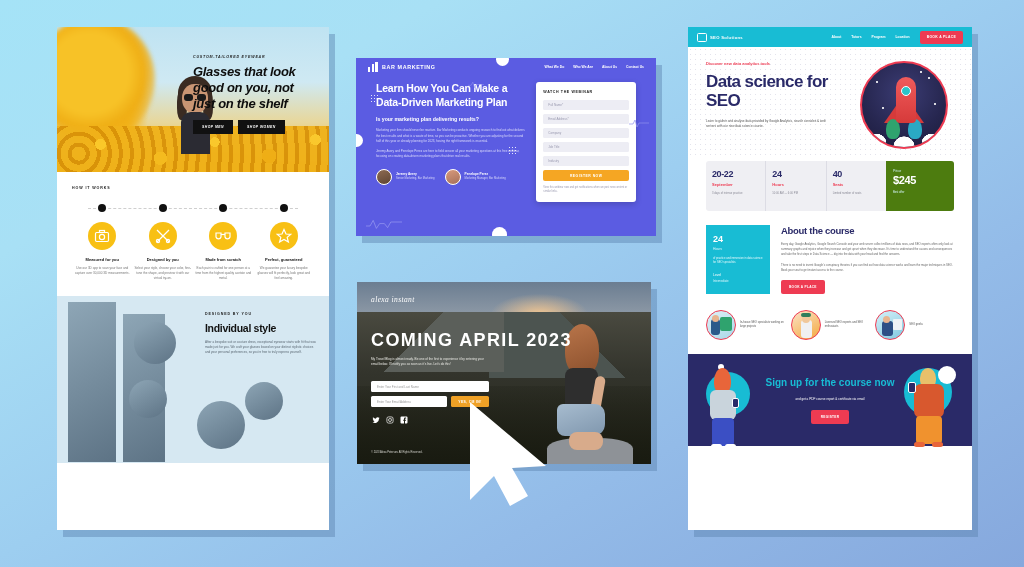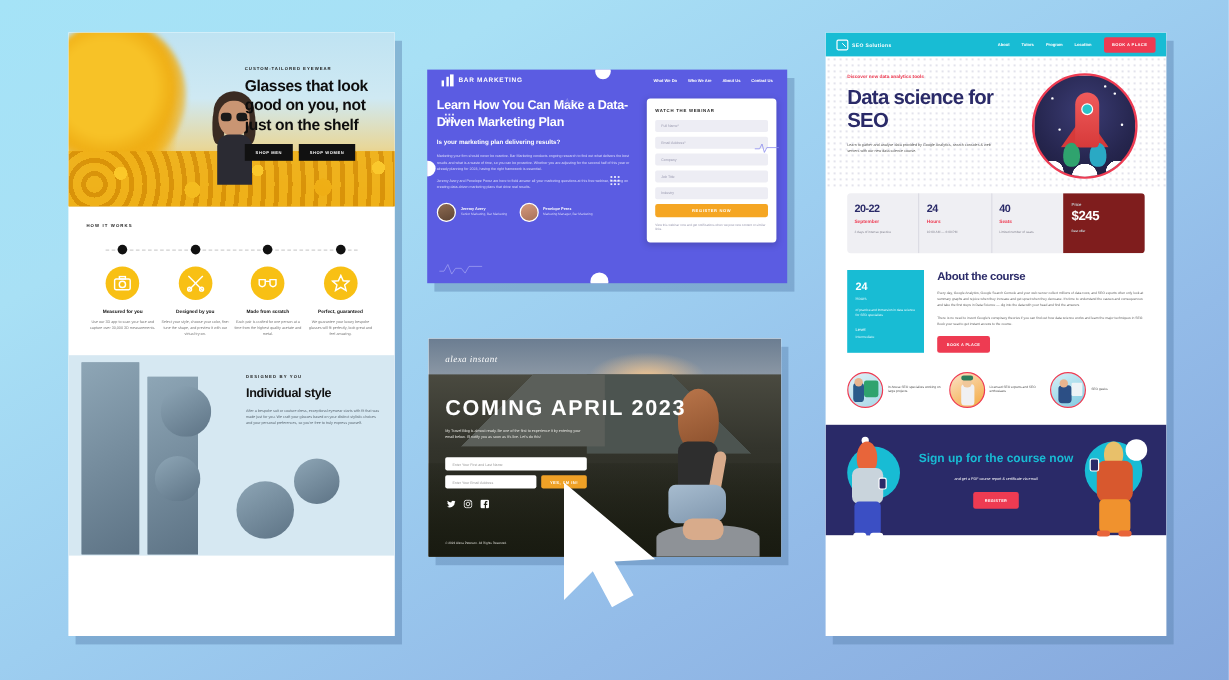--- a/index.html
+++ b/index.html
@@ -48,21 +48,21 @@
      background: radial-gradient(circle at 45% 45%, #F7C227 0 42%, #EFAE15 58%, rgba(239,174,21,.25) 78%, rgba(239,174,21,0) 90%); filter:blur(2px); }
   .m1-model { position:absolute; left:112px; bottom:18px; width:54px; height:78px; }
   .m1-model .head { position:absolute; left:13px; top:8px; width:26px; height:30px; border-radius:46% 46% 50% 50%; background:#c99573; }
   .m1-model .hair { position:absolute; left:9px; top:0px; width:34px; height:34px; border-radius:50% 50% 42% 42%; background:#3a2b22; }
   .m1-model .hair2 { position:absolute; left:8px; top:14px; width:10px; height:30px; border-radius:40%; background:#3a2b22; }
   .m1-model .hair3 { position:absolute; left:34px; top:14px; width:10px; height:30px; border-radius:40%; background:#3a2b22; }
   .m1-model .glass { position:absolute; left:15px; top:18px; width:22px; height:7px; }
   .m1-model .glass:before,.m1-model .glass:after{ content:""; position:absolute; top:0; width:9px; height:7px; border-radius:3px; background:#1a1a1a; }
   .m1-model .glass:before{ left:0; } .m1-model .glass:after{ right:0; }
   .m1-model .body { position:absolute; left:12px; top:36px; width:29px; height:42px; border-radius:10px 10px 0 0; background:#2b2b33; }
-  .m1-heroTxt { position:absolute; right:7px; top:28px; width:118px; }
+  .m1-heroTxt { position:absolute; right:18px; top:28px; width:118px;font-style:italic; }
   .m1-eyebrow { font-size:3.6px; font-weight:700; letter-spacing:.8px; color:#1b1b1b; margin-bottom:5px; }
   .m1-h1 { font-size:13px; line-height:1.22; font-weight:700; color:#0d0d0d; letter-spacing:-.3px; }
   .m1-btns { display:flex; gap:5px; margin-top:8px; }
   .m1-btn { background:#111; color:#fff; font-size:3.4px; font-weight:700; letter-spacing:.5px; padding:5px 9px; }
 
   .m1-works { padding:14px 15px 4px; }
   .m1-kicker { font-size:3.6px; font-weight:700; letter-spacing:.9px; color:#222; }
   .m1-h2 { font-size:11px; line-height:1.25; font-weight:700; color:#111; margin-top:6px; letter-spacing:-.3px; }
   .m1-steps { margin-top:14px; position:relative; }
   .m1-line { position:absolute; left:16px; right:16px; top:4px; border-top:1px dashed #cfcfcf; }
@@ -90,21 +90,21 @@
   
   #mock2 { left:356px; top:58px; width:300px; height:178px; background:#5B5CE2; }
   .m2-nav { height:18px; display:flex; align-items:center; padding:0 12px; }
   .m2-logo { display:flex; align-items:center; gap:4px; }
   .m2-bars { width:10px; height:10px; position:relative; }
   .m2-bars i { position:absolute; bottom:0; width:2.4px; background:#fff; }
   .m2-bars i:nth-child(1){ left:0; height:5px; } .m2-bars i:nth-child(2){ left:3.6px; height:8px; } .m2-bars i:nth-child(3){ left:7.2px; height:10px; }
   .m2-brand { font-size:5.4px; font-weight:700; color:#fff; letter-spacing:.6px; }
   .m2-navlinks { margin-left:auto; display:flex; gap:9px; }
   .m2-navlinks span { font-size:3.4px; font-weight:700; color:#fff; }
-  .m2-body { display:flex; padding:6px 8px 0; gap:10px; }
+  .m2-body { display:flex; padding:6px 20px 0; gap:10px; }
   .m2-left { width:165px; }
   .m2-h1 { font-size:10.5px; line-height:1.3; font-weight:700; color:#fff; letter-spacing:-.2px; }
   .m2-sub { font-size:5.2px; font-weight:700; color:#fff; margin-top:7px; }
   .m2-para { font-size:3px; line-height:1.75; color:#dcdcfb; margin-top:6px; }
   .m2-para2 { margin-top:5px; }
   .m2-speakers { display:flex; gap:10px; margin-top:9px; }
   .m2-spk { display:flex; gap:4px; align-items:center; }
   .m2-av { width:16px; height:16px; border-radius:50%; background:#caa98e; border:1.2px solid #fff; background-image:linear-gradient(160deg,#8e6b52,#5d4433); }
   .m2-av.b { background-image:linear-gradient(160deg,#d89a7c,#a5705a); }
   .m2-spk-n { font-size:3.2px; font-weight:700; color:#fff; }
@@ -182,21 +182,21 @@
      background: radial-gradient(circle 13px at 18% 70%, #fff 0 70%, transparent 72%),
                  radial-gradient(circle 15px at 50% 85%, #fff 0 70%, transparent 72%),
                  radial-gradient(circle 13px at 82% 70%, #fff 0 70%, transparent 72%); }
 
   .m4-stats { margin:4px 18px 0; display:flex; background:#EFEFF3; border-radius:3px; overflow:hidden; height:50px; }
   .m4-stat { flex:1; padding:8px 6px; border-right:1px solid #dcdce4; }
   .m4-stat:nth-child(3){ border-right:none; }
   .m4-snum { font-size:9px; font-weight:700; color:#2A2A68; letter-spacing:-.4px; }
   .m4-slab { font-size:4px; color:#EE3B52; font-weight:600; margin-top:3px; }
   .m4-ssub { font-size:2.7px; color:#8a8a96; margin-top:5px; }
-  .m4-price { width:68px; background:#7f1d1d; padding:8px 7px; }
+  .m4-price { width:68px; background:#4d7c0f; padding:8px 7px; }
   .m4-plab { font-size:3.6px; color:#d5f6fb; }
   .m4-pnum { font-size:11px; font-weight:700; color:#fff; letter-spacing:-.4px; margin-top:1px; }
   .m4-psub { font-size:2.7px; color:#d5f6fb; margin-top:5px; }
 
   .m4-about { margin:14px 18px 0; display:flex; gap:11px; }
   .m4-abcard { width:64px; background:#18BCD4; padding:9px 7px; }
   .m4-abnum { font-size:9px; font-weight:700; color:#fff; }
   .m4-ablab { font-size:3.4px; color:#d9f6fb; margin-top:3px; }
   .m4-abtxt { font-size:2.7px; line-height:1.6; color:#e4f9fc; margin-top:6px; }
   .m4-ablev { font-size:3.4px; color:#fff; margin-top:7px; }

